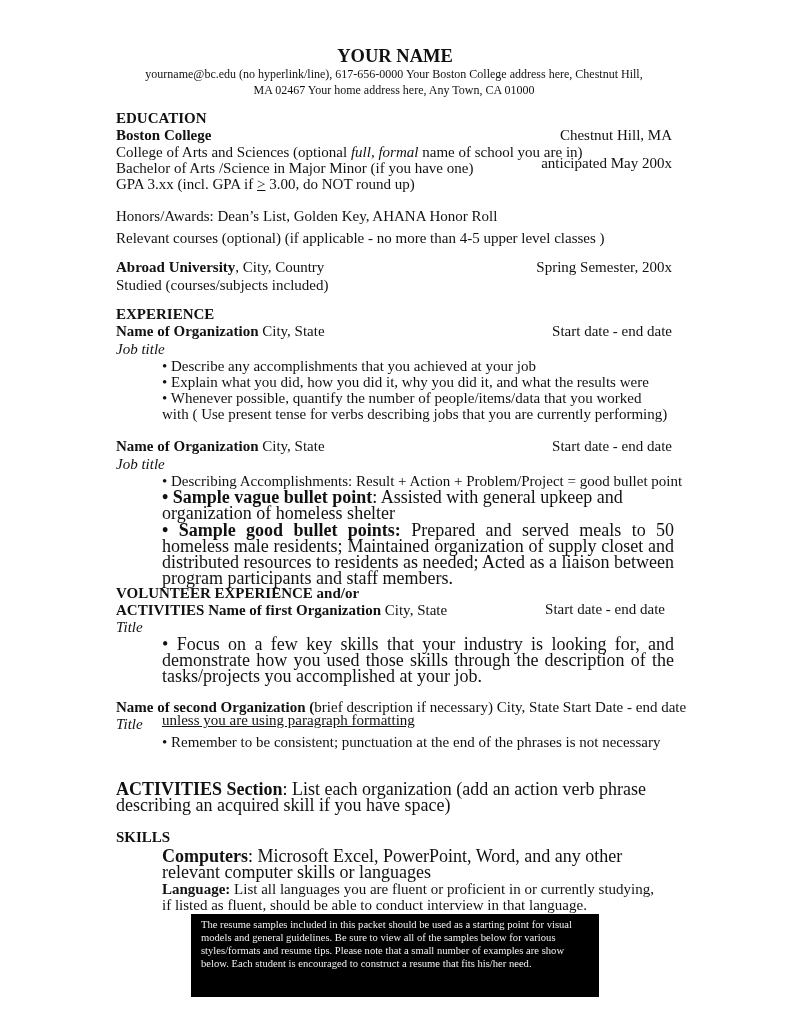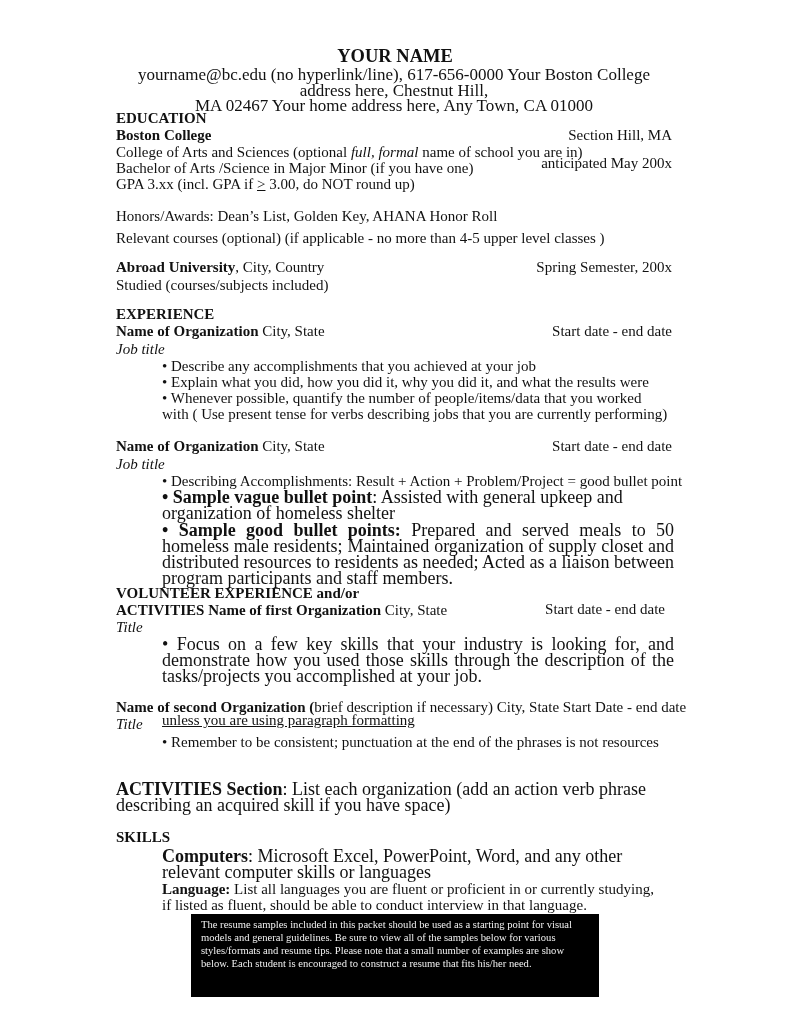--- a/index.html
+++ b/index.html
@@ -3,21 +3,21 @@
 <meta charset="utf-8">
 <style>
   html, body { margin: 0; padding: 0; background: #ffffff; }
   body { width: 790px; height: 1022px; position: relative; overflow: hidden;
          font-family: "Liberation Serif", "DejaVu Serif", serif; color: #111; }
   .page { position: absolute; left: 0; top: 0; width: 790px; height: 742px; }
   .abs { position: absolute; white-space: nowrap; font-size: 15px; line-height: 16px; }
   .name { position: absolute; left: 0; width: 790px; top: 45px; text-align: center;
           font-weight: bold; font-size: 18.5px; line-height: 22px; }
   .contact { position: absolute; left: 116px; width: 556px; top: 67px; text-align: center;
-             font-size: 17px; line-height: 15.5px; }
+             font-size: 12px; line-height: 15.5px; }
   .b { font-weight: bold; }
   .i { font-style: italic; }
   .u { text-decoration: underline; }
   .right { text-align: right; }
   .para { position: absolute; font-size: 18px; line-height: 16px; white-space: normal; }
   .justify { text-align: justify; }
   .notice { position: absolute; left: 191px; top: 914px; width: 408px; height: 83px;
             background: #000; color: #f2f2f2; box-sizing: border-box;
             padding: 4px 10px 0 10px; font-size: 10.6px; line-height: 13px; }
 </style>
@@ -27,21 +27,21 @@
 <div class="page">
 
   <div class="name">YOUR NAME</div>
   <div class="contact">
     <div>yourname@bc.edu (no hyperlink/line), 617-656-0000 Your Boston College address here, Chestnut Hill,</div>
     <div>MA 02467 Your home address here, Any Town, CA 01000</div>
   </div>
 
   <div class="abs b" style="left:116px; top:110px;">EDUCATION</div>
   <div class="abs b" style="left:116px; top:127px;">Boston College</div>
-  <div class="abs right" style="right:118px; top:127px;">Section Hill, MA</div>
+  <div class="abs right" style="right:118px; top:127px;">Chestnut Hill, MA</div>
   <div class="abs" style="left:116px; top:144px;"><span>College of Arts and Sciences (optional </span><span class="i">full, formal</span><span> name of school you are in)</span></div>
   <div class="abs" style="left:116px; top:160px;">Bachelor of Arts /Science in Major Minor (if you have one)</div>
   <div class="abs right" style="right:118px; top:155px;">anticipated May 200x</div>
   <div class="abs" style="left:116px; top:176px;"><span>GPA 3.xx (incl. GPA if </span><span class="u">&gt;</span><span> 3.00, do NOT round up)</span></div>
 
   <div class="abs" style="left:116px; top:208px;">Honors/Awards: Dean’s List, Golden Key, AHANA Honor Roll</div>
   <div class="abs" style="left:116px; top:230px;">Relevant courses (optional) (if applicable -  no more than 4-5 upper level classes )</div>
 
   <div class="abs" style="left:116px; top:259px;"><span class="b">Abroad University</span><span>, City, Country</span></div>
   <div class="abs right" style="right:118px; top:259px;">Spring Semester, 200x</div>
@@ -64,21 +64,21 @@
   <div class="para justify" style="left:162px; top:522px; width:512px; text-indent:0; padding-left:0;"><span class="b">• Sample good bullet points:</span><span> Prepared and served meals to 50 homeless male residents; Maintained organization of supply closet and distributed resources to residents as needed; Acted as a liaison between program participants and staff members.</span></div>
 
   <div class="abs b" style="left:116px; top:585px;">VOLUNTEER EXPERIENCE and/or</div>
   <div class="abs" style="left:116px; top:602px;"><span class="b">ACTIVITIES</span><span class="b"> Name of first Organization</span><span> City, State</span></div>
   <div class="abs right" style="right:125px; top:601px;">Start date - end date</div>
   <div class="abs i" style="left:116px; top:619px;">Title</div>
   <div class="para justify" style="left:162px; top:636px; width:512px;">• Focus on a few key skills that your industry is looking for, and demonstrate how you used those skills through the description of the tasks/projects you accomplished at your job.</div>
 
   <div class="abs" style="left:116px; top:699px;"><span class="b">Name of second Organization (</span><span>brief description if necessary) City, State Start Date - end date</span></div>
   <div class="abs i" style="left:116px; top:716px;">Title</div>
-  <div class="abs" style="left:162px; top:734px;">• Remember to be consistent; punctuation at the end of the phrases is not resources</div>
+  <div class="abs" style="left:162px; top:734px;">• Remember to be consistent; punctuation at the end of the phrases is not necessary</div>
   <div class="abs" style="left:162px; top:712px;text-decoration:underline;">unless you are using paragraph formatting</div>
 
   <div class="para" style="left:116px; top:781px; width:560px;"><span class="b">ACTIVITIES Section</span><span>: List each organization (add an action verb phrase describing an acquired skill if you have space)</span></div>
 
   <div class="abs b" style="left:116px; top:829px;">SKILLS</div>
   <div class="para" style="left:162px; top:848px; width:512px;"><span class="b">Computers</span><span>: Microsoft Excel, PowerPoint, Word, and any other relevant computer skills or languages</span></div>
   <div class="abs" style="left:162px; top:881px;"><span class="b">Language:</span><span> List all languages you are fluent or proficient in or currently studying,</span></div>
   <div class="abs" style="left:162px; top:897px;">if listed as fluent, should be able to conduct interview in that language.</div>
 
   <div class="notice">The resume samples included in this packet should be used as a starting point for visual models and general guidelines. Be sure to view all of the samples below for various styles/formats and resume tips. Please note that a small number of examples are show below. Each student is encouraged to construct a resume that fits his/her need.</div>

